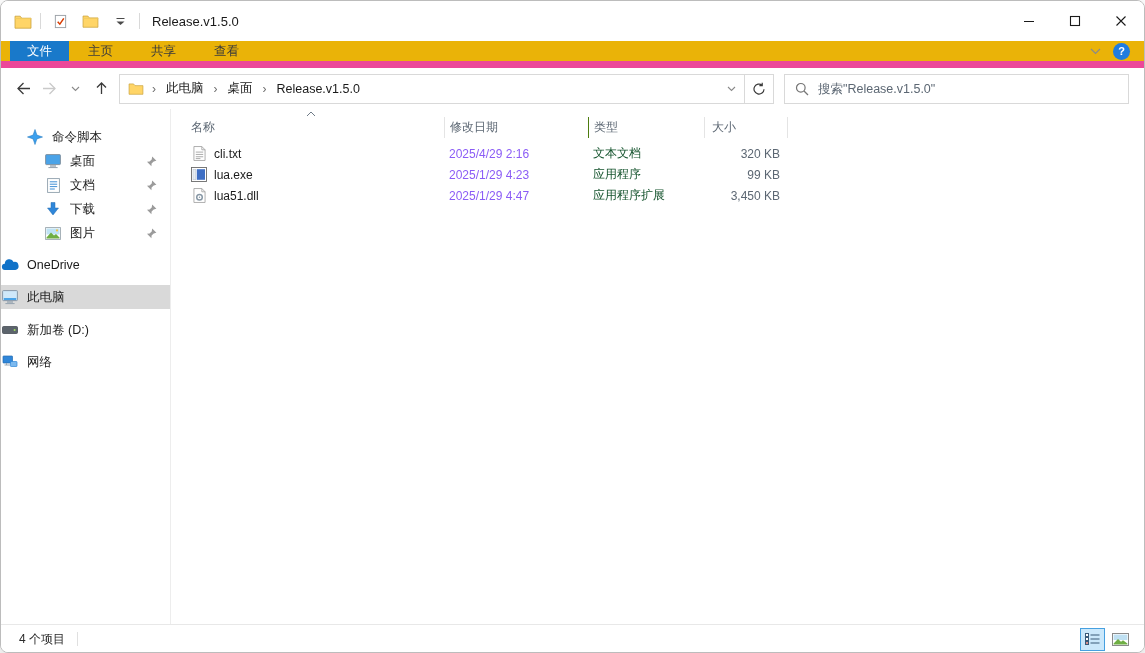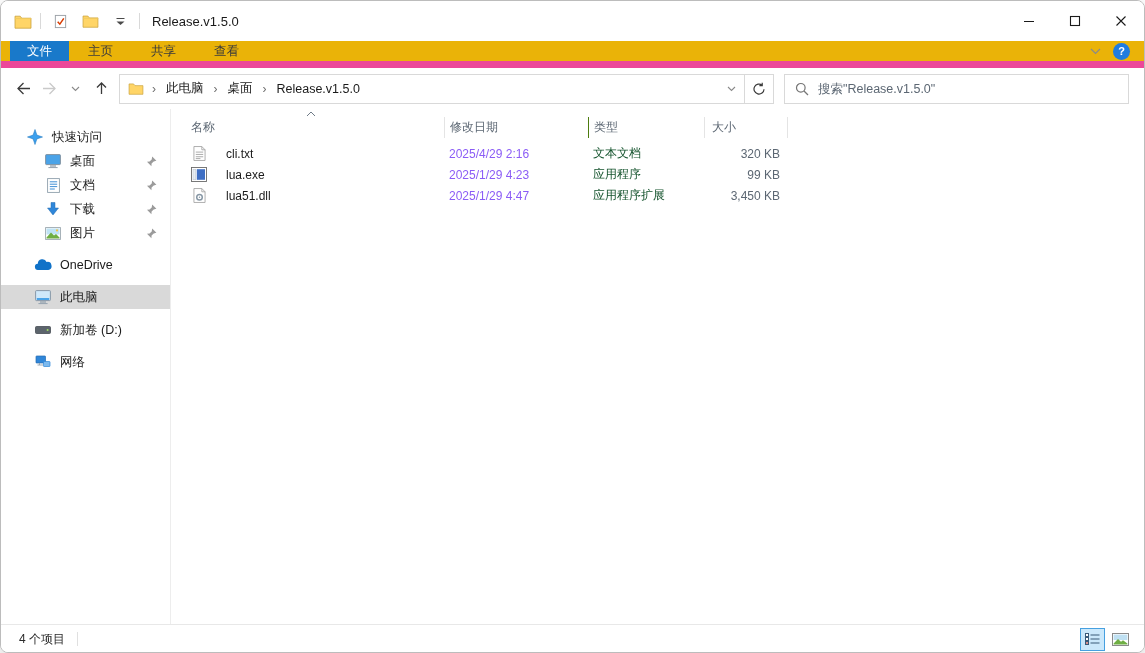--- a/index.html
+++ b/index.html
@@ -36,38 +36,38 @@
   .addr-dd { width:26px; height:28px; display:flex; align-items:center; justify-content:center; }
   .addr-refresh { width:29px; height:28px; display:flex; align-items:center; justify-content:center; border-left:1px solid #d9d9d9; }
   .searchbox { display:flex; align-items:center; height:30px; width:345px; margin-left:10px;
     border:1px solid #d9d9d9; background:#fff; padding-left:10px; gap:9px; }
   .searchbox input { border:none; outline:none; flex:1; font-size:12.5px; color:#333;
     font-family:"Liberation Sans","DejaVu Sans",sans-serif; background:transparent; }
   .searchbox input::placeholder { color:#5c6773; opacity:1; }
   
   .main { display:flex; height:515px; }
   .sidebar { width:170px; padding-top:16px; border-right:1px solid #ededed; overflow:hidden; flex-shrink:0; }
-  .side-row { display:flex; align-items:center; height:24px; font-size:12.5px; color:#1b1b1b; padding-left:33px; }
+  .side-row { display:flex; align-items:center; height:24px; font-size:12.5px; color:#1b1b1b; }
   .side-row .s-ico { width:18px; display:flex; justify-content:center; margin-right:8px; flex-shrink:0; }
   .side-row.child { padding-left:43px; }
   .side-row.qa-root { padding-left:25px; }
   .side-row.selected { background:#d9d9d9; }
   .side-row .pin { margin-left:auto; margin-right:13px; display:flex; }
   .side-gap { height:8px; }
   
   .filearea { flex:1; position:relative; background:#fff; }
   .colheaders { display:flex; height:31px; align-items:center; margin-top:3px; font-size:12px; color:#5c6773; position:relative; }
   .hcell { height:21px; display:flex; align-items:center; }
   .hcell.name { width:273px; padding-left:20px; }
   .hcell.date { width:144px; padding-left:5px; border-left:1px solid #e4e4e4; }
   .hcell.type { width:116px; padding-left:5px; border-left:1px solid #4d7c0f; }
   .hcell.size { width:84px;  padding-left:7px; border-left:1px solid #e4e4e4; border-right:1px solid #e4e4e4;align-items:center; }
   .sort-arrow { position:absolute; left:135px; top:-1px; }
   .frow { display:flex; align-items:center; height:21px; font-size:12px; }
-  .fcell-name { width:273px; display:flex; align-items:center; padding-left:20px; color:#1b1b1b; gap:19px;text-align:center; }
+  .fcell-name { width:273px; display:flex; align-items:center; padding-left:20px; color:#1b1b1b; gap:7px;text-align:center; }
   .fcell-name .f-ico { width:16px; display:flex; justify-content:center; flex-shrink:0; }
   .fcell-date { width:144px; padding-left:5px; color:#8b5cf6; }
   .fcell-type { width:116px; padding-left:5px; color:#14532d; }
   .fcell-size { width:84px; padding-right:8px; text-align:right; color:#5c6773; }
   
   .statusbar { height:29px; border-top:1px solid #e8e8e8; display:flex; align-items:center; background:#fff; }
   .status-count { font-size:12px; color:#2b2b2b; padding-left:18px; }
   .status-sep { width:1px; height:14px; background:#e0e0e0; margin-left:12px; }
   .view-btns { margin-left:auto; display:flex; align-items:center; gap:3px; padding-right:11px; }
   .viewbtn { width:25px; height:23px; display:flex; align-items:center; justify-content:center; border:1px solid transparent; }
@@ -215,21 +215,21 @@
 
   <div class="main">
 
     <div class="sidebar">
       <div class="side-row qa-root">
         <span class="s-ico">
           <svg width="16" height="16" viewBox="0 0 16 16">
               <path d="M8 0.5L9.9 6.1 15.5 8 9.9 9.9 8 15.5 6.1 9.9 0.5 8 6.1 6.1z" fill="#3ba0ee" stroke="#2b7fc4" stroke-width="0.6"></path>
             </svg>
         </span>
-        <span>快速访问</span>
+        <span>命令脚本</span>
       </div>
       <div class="side-row child">
         <span class="s-ico">
           <svg width="16" height="15" viewBox="0 0 16 15">
               <rect x="0.6" y="0.6" width="14.8" height="10" rx="0.8" fill="#4aa3e8" stroke="#7d8b99" stroke-width="0.9"></rect>
               <rect x="5" y="11.3" width="6" height="1.4" fill="#9aa7b3"></rect>
               <rect x="3.4" y="13" width="9.2" height="1.1" fill="#9aa7b3"></rect>
             </svg>
         </span>
         <span>桌面</span>

